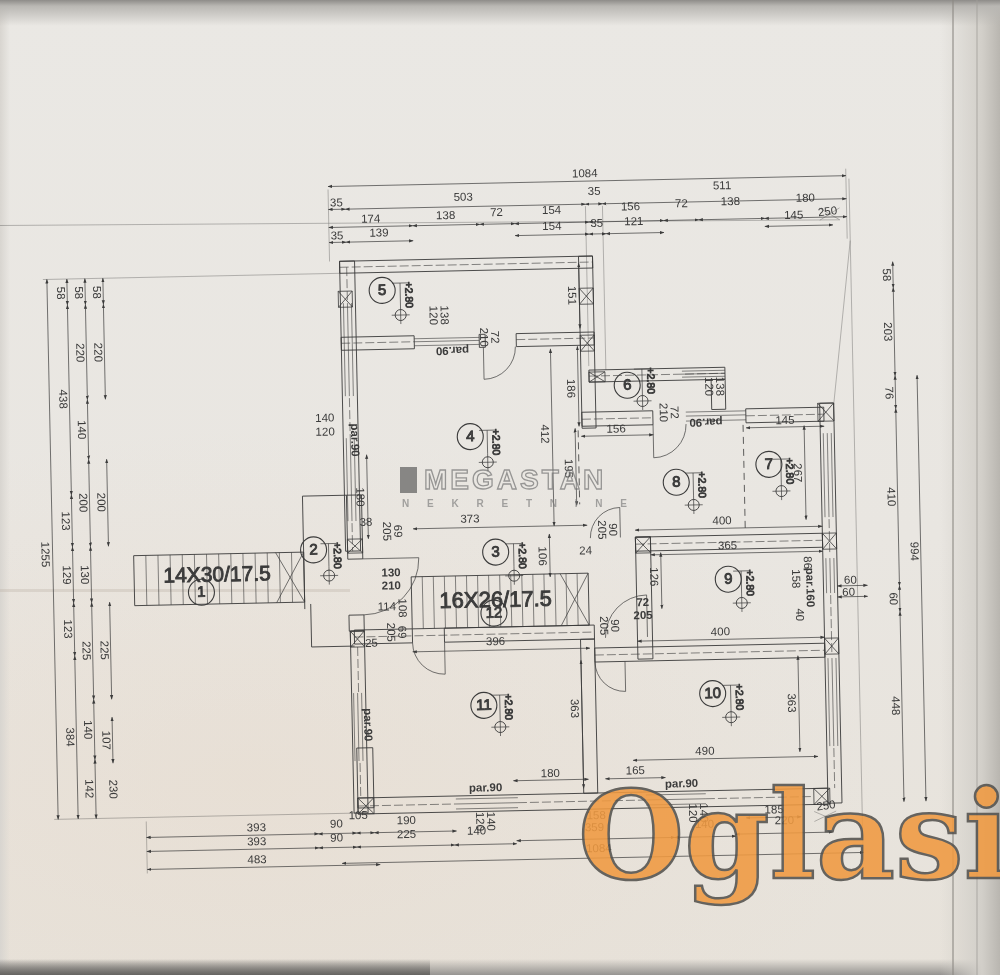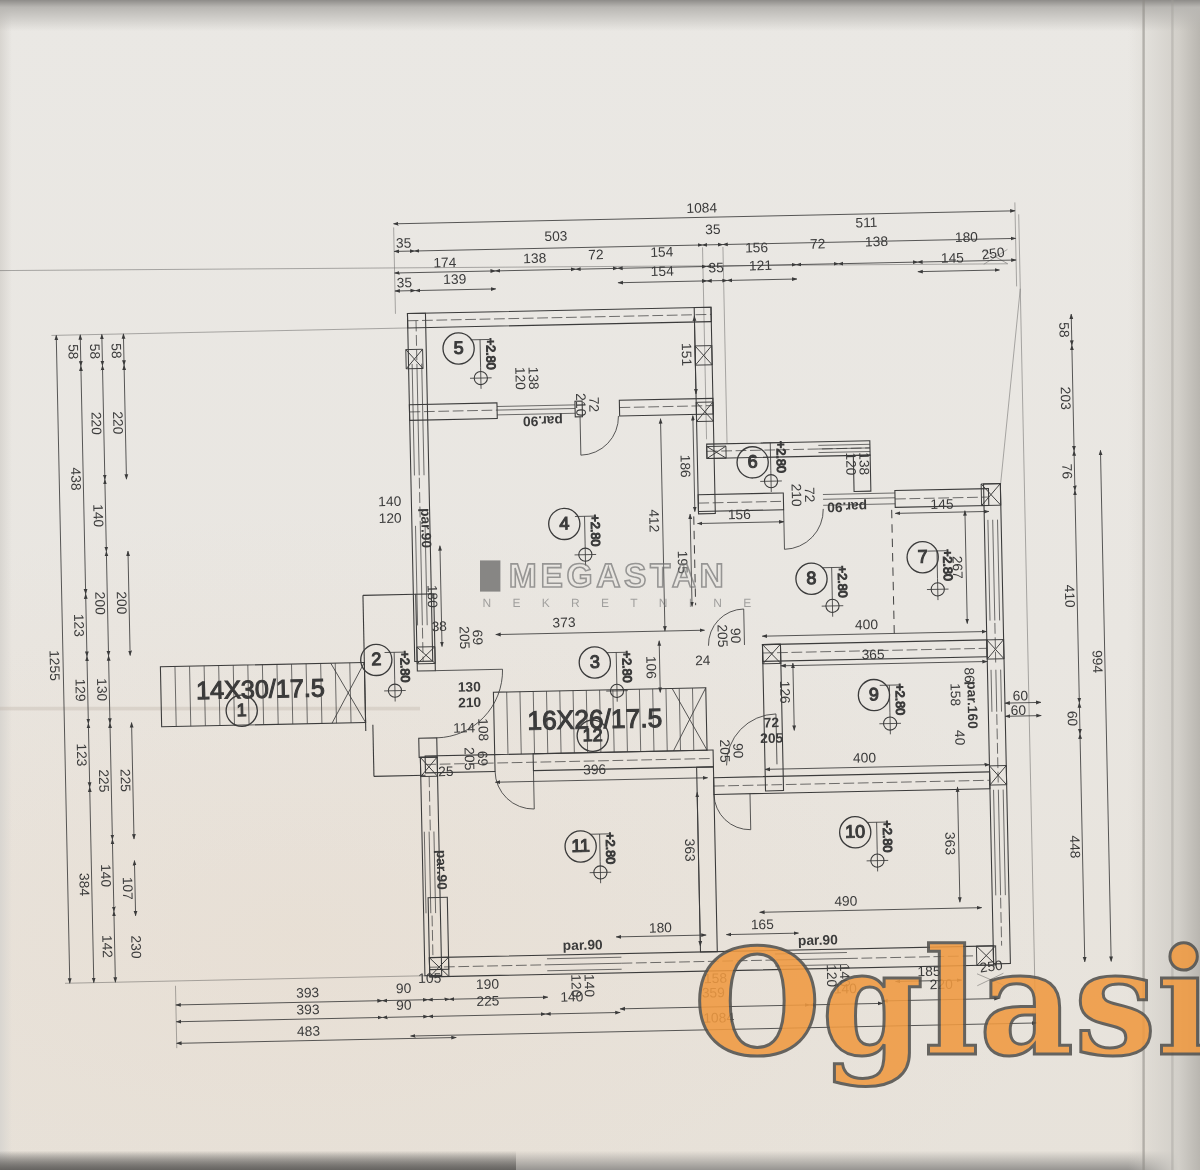--- a/index.html
+++ b/index.html
@@ -17,21 +17,21 @@
   .crease2{position:absolute;top:0;bottom:0;left:976px;width:2px;background:rgba(160,157,152,.4);}
   .crease3{position:absolute;left:0;top:589px;width:350px;height:3px;background:rgba(190,178,165,.35);}
   .corner-shadow{position:absolute;left:0;bottom:0;width:430px;height:16px;
     background:linear-gradient(0deg,rgba(90,88,85,.8),rgba(90,88,85,0));}
   svg{position:absolute;left:0;top:0;}
   .wm-mega{position:absolute;left:400px;top:464px;opacity:.8;pointer-events:none;}
   .wm-mega .row{display:flex;align-items:center;}
   .wm-mega .block{display:inline-block;width:17px;height:26px;background:#6f6f6e;margin-right:7px;}
   .wm-mega .main{font-size:28px;font-weight:bold;letter-spacing:3px;
      color:rgba(232,230,226,.25);-webkit-text-stroke:1.3px rgba(112,112,112,.85);}
-  .wm-mega .sub{font-size:10px;letter-spacing:7.5px;color:rgba(120,120,120,.8);margin-top:2px;margin-left:2px;}
+  .wm-mega .sub{font-size:10px;letter-spacing:7.5px;color:rgba(120,120,120,.8);margin-top:2px;margin-left:2px;font-weight:bold;}
   .wm-oglasi{position:absolute;left:578px;top:768px;opacity:.88;pointer-events:none;
      display:flex;align-items:baseline;white-space:nowrap;}
   .wm-oglasi .big{font-family:"DejaVu Serif",serif;font-weight:bold;font-size:122px;line-height:1.1;
      color:#f09a41;-webkit-text-stroke:2.5px #54524e;}
 </style>
 </head>
 <body>
 
 <div class="paper"></div>
 <div class="crease1"></div>

